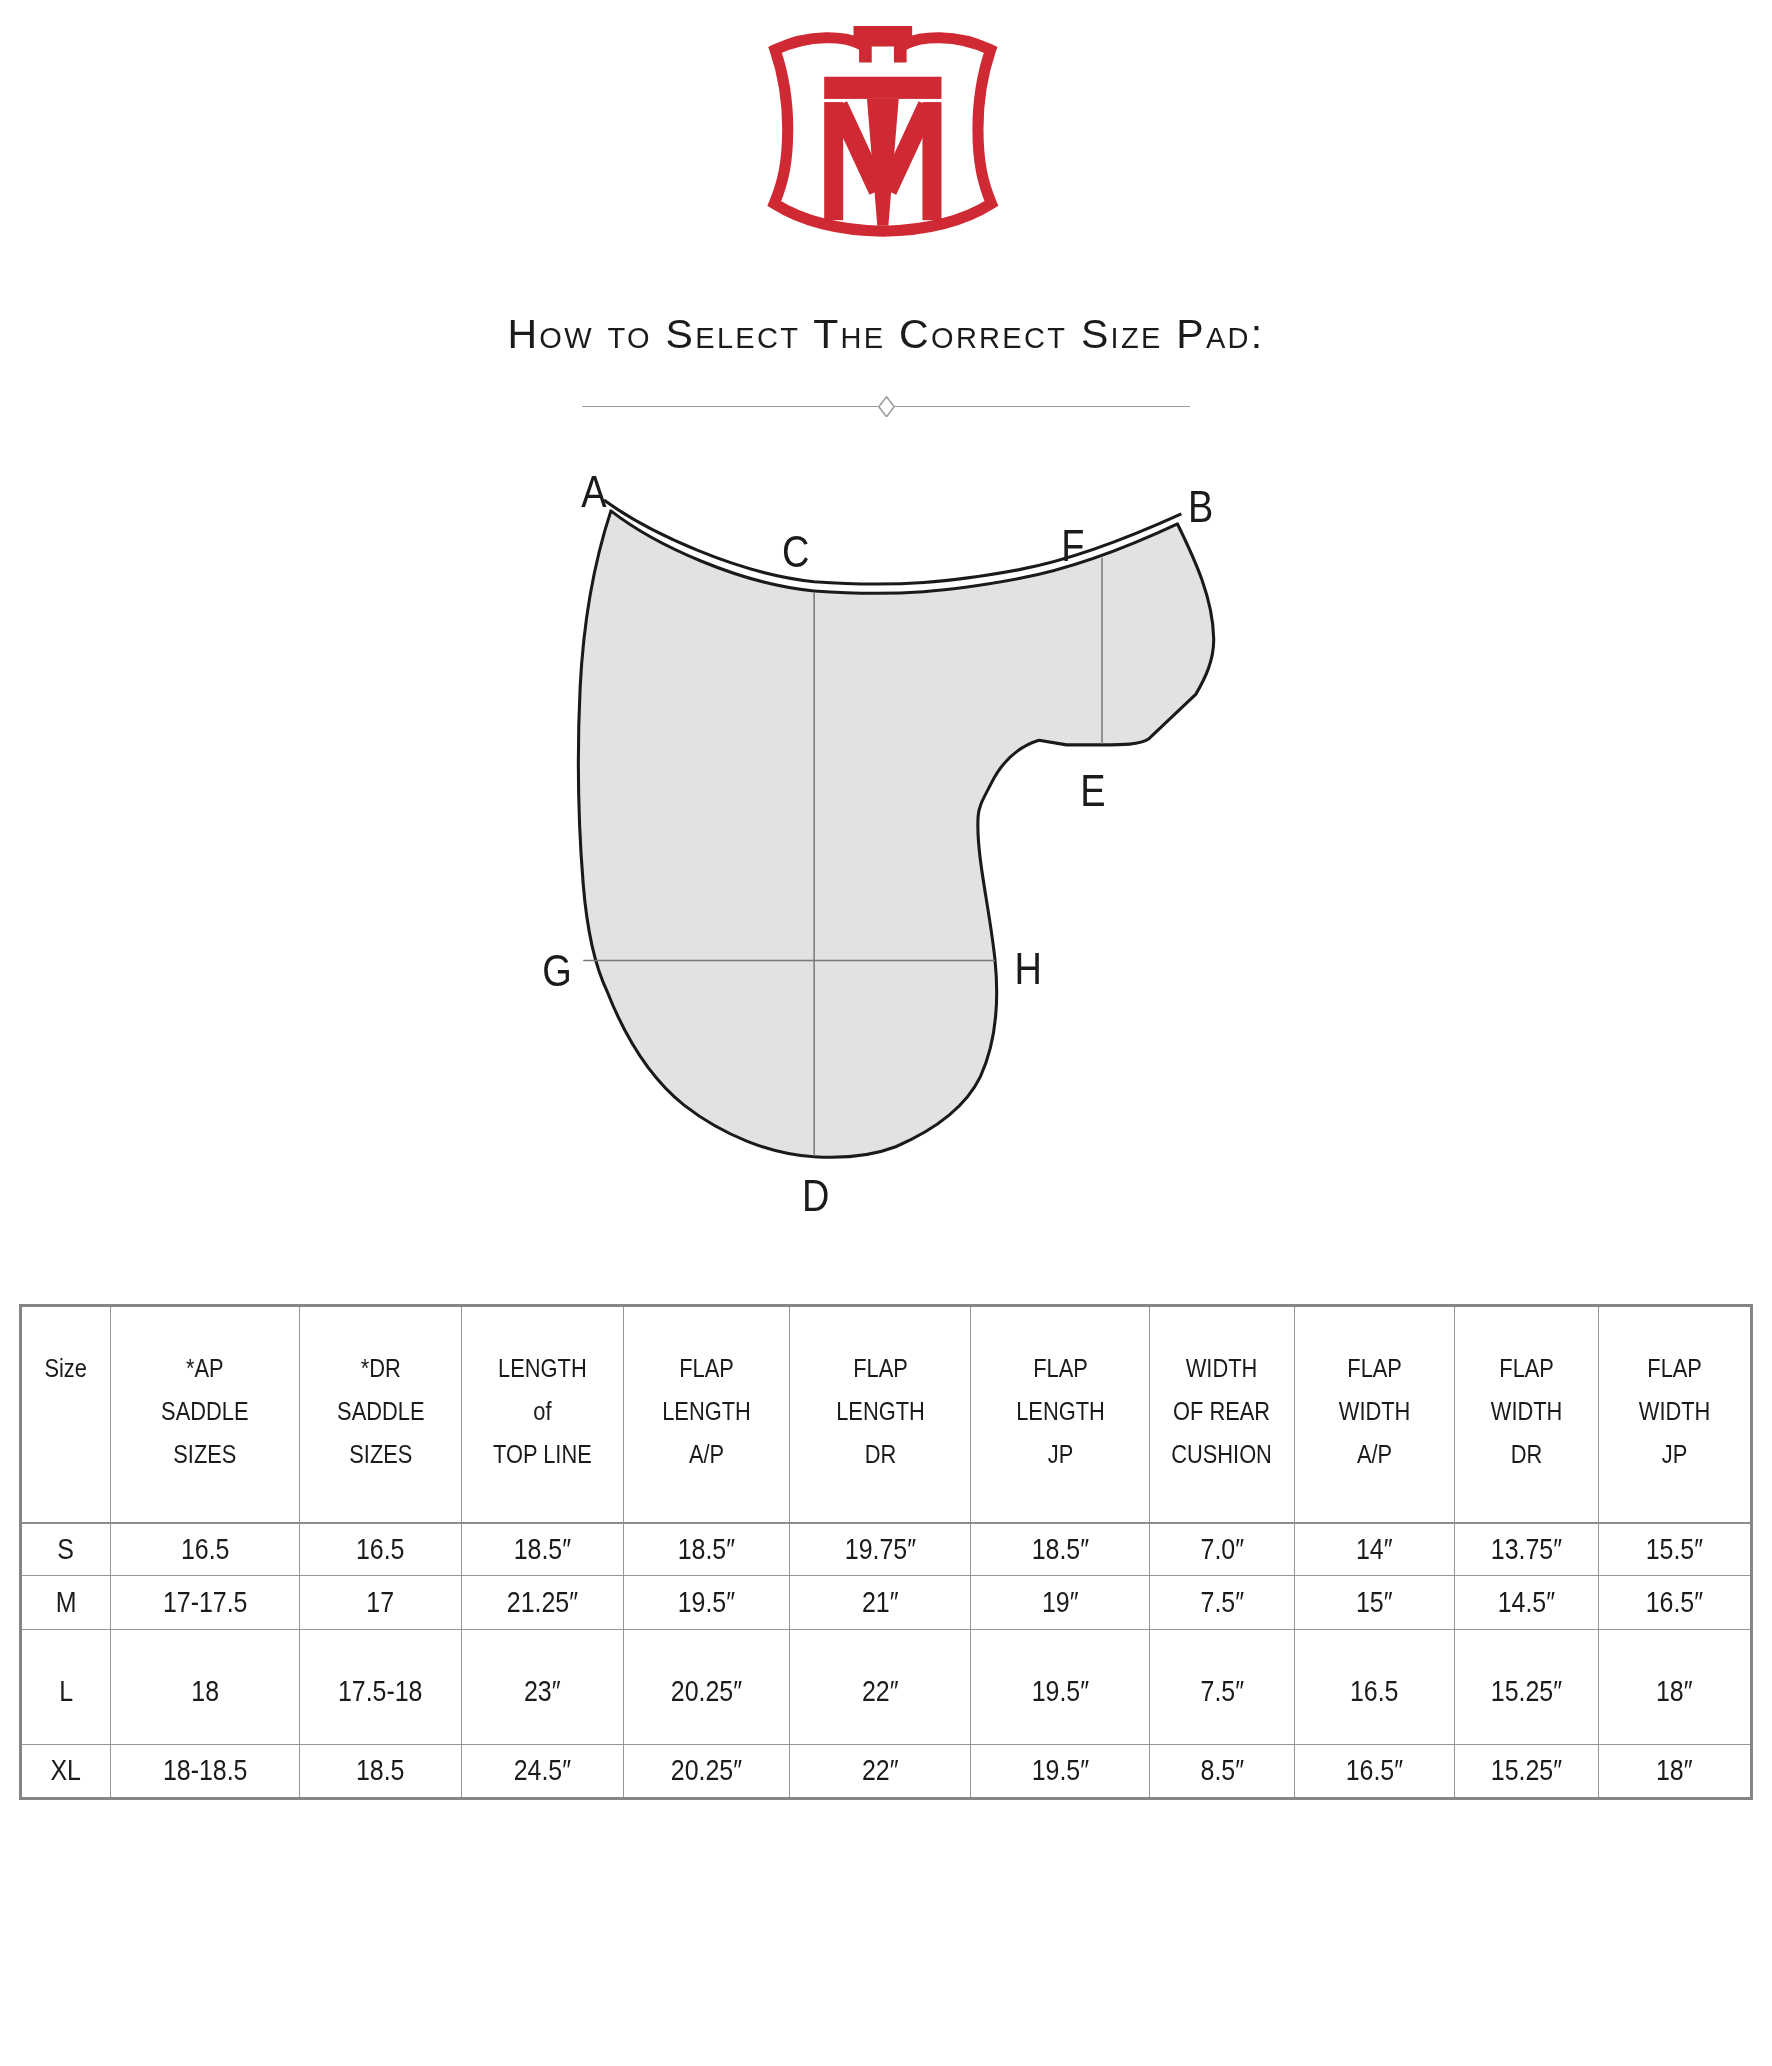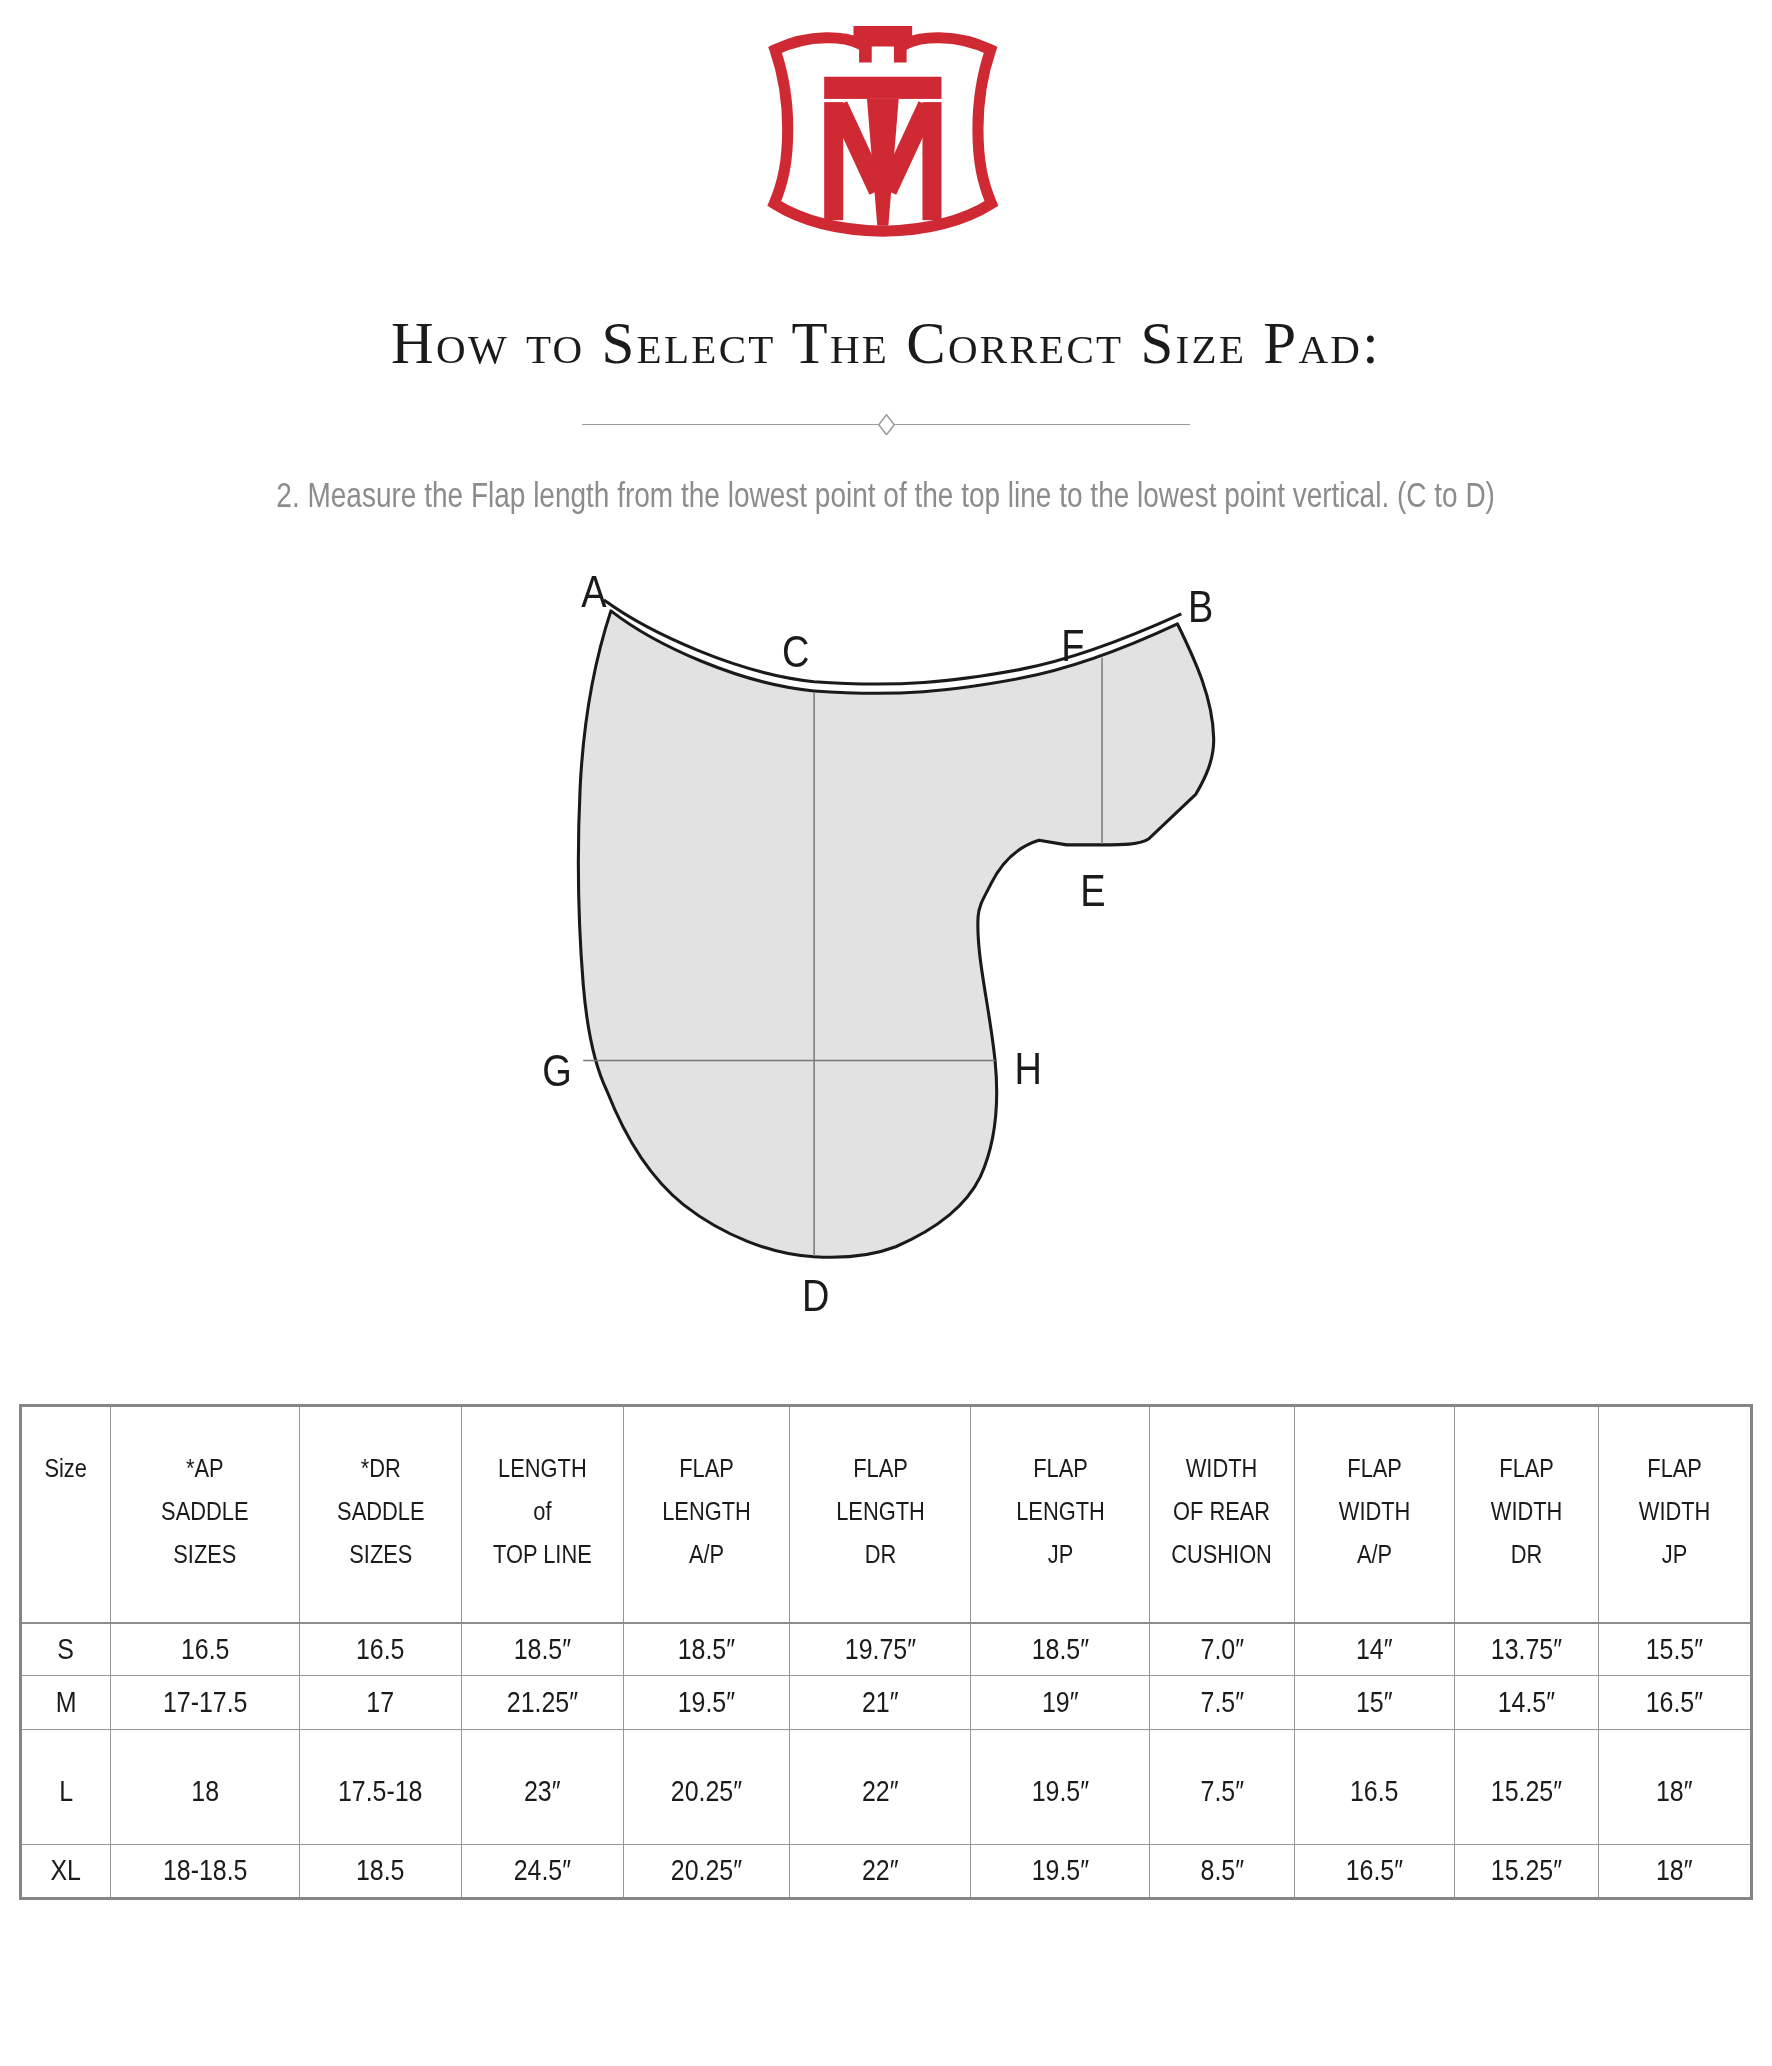--- a/index.html
+++ b/index.html
@@ -16,24 +16,24 @@
   .logo-wrap{
     padding-top:26px;
     display:flex;
     justify-content:center;
   }
   .logo-wrap svg{display:block;}
   
   .title{
     margin:74px 0 0 0;
     text-align:center;
-    font-family:Liberation Serif, serif;
+    font-family:Liberation Sans, sans-serif;
     font-weight:400;
     font-variant:small-caps;
-    font-size:59px;
+    font-size:41px;
     line-height:1;
     letter-spacing:2.3px;
     color:var(--text-dark,#1b1b1b);
   }
   
   .divider{
     position:relative;
     width:608px;
     height:23px;
     margin:40px auto 0 auto;
@@ -147,21 +147,20 @@
   <h1 class="title">How to Select The Correct Size Pad:</h1>
 
   <div class="divider">
     <span class="line"></span>
     <svg width="17" height="21.6" viewBox="0 0 22 28">
       <polygon points="11,1 21,14 11,27 1,14" fill="#ffffff" stroke="#9d9d9d" stroke-width="2"></polygon>
     </svg>
   </div>
 
   <div class="instructions">
-    <div class="instr-line"><span>2. Measure the Flap length from the lowest point of the top line to the lowest point vertical. (C to D)</span></div>
   </div>
 
   <div class="diagram">
     <svg width="739" height="797" viewBox="0 0 960 1035">
 
       <path d="M122,75
                C180,120 290,170 386,179
                C496,187 566,179 652,163
                C722,150 796,121 858,92
                C881,139 904,189 905,240

